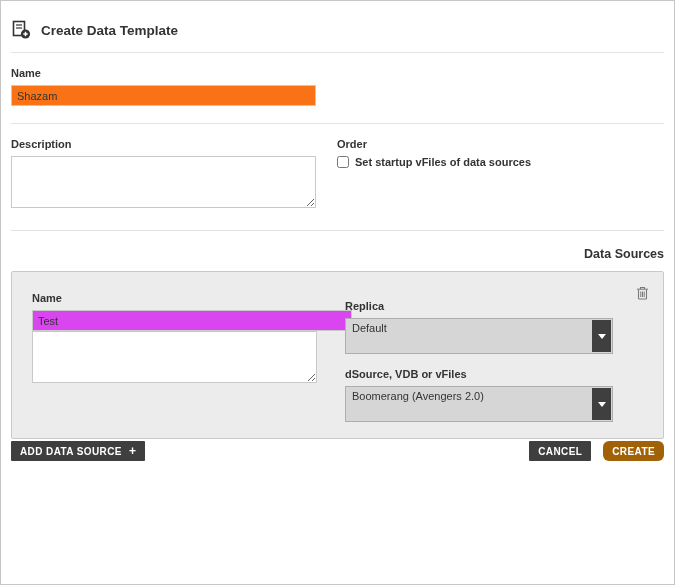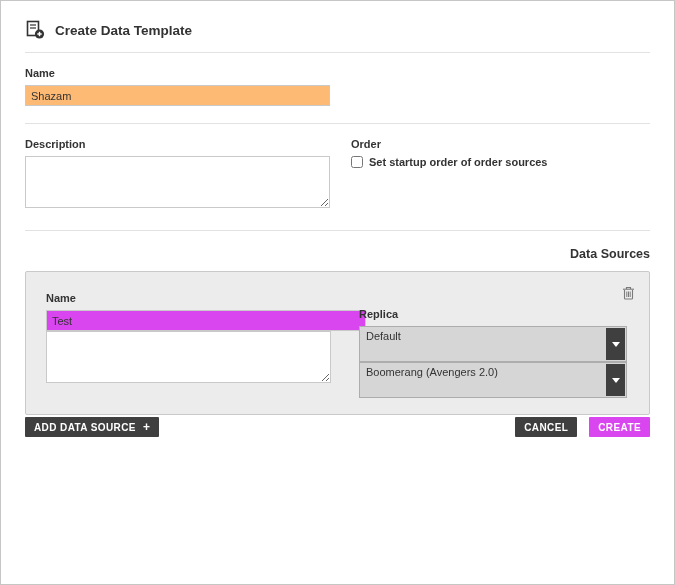--- a/index.html
+++ b/index.html
@@ -3,41 +3,41 @@
 <meta charset="utf-8">
 <style>
   html, body { margin: 0; padding: 0; background: #ffffff; }
   body { width: 675px; height: 585px; font-family: "Liberation Sans", sans-serif; }
 
   .frame {
     box-sizing: border-box;
     width: 675px; height: 585px;
     border: 1px solid #c6c6c6;
     background: #ffffff;
-    padding: 0 24px;
+    padding: 0 10px;
     position: relative;
     overflow: hidden;
   }
 
   
   .header { display: flex; align-items: center; gap: 9px; padding-top: 19px; }
   .title { font-size: 13.5px; font-weight: bold; color: #333; }
 
   .divider { border: none; border-top: 1px solid #e2e2e2; margin: 12px 0 0 0; }
 
   .field-label { font-size: 11px; font-weight: bold; color: #333; margin: 14px 0 6px 0; }
 
   input.text {
     box-sizing: border-box;
     width: 305px; height: 21px;
     border: 1px solid #c9c9c9;
     font-family: "Liberation Sans", sans-serif;
     font-size: 11px; color: #333;
     padding: 2px 5px;
-    background: #fdba74;
+    background: #f97316;
     outline: none;
   }
 
   textarea.area {
     box-sizing: border-box;
     width: 305px; height: 52px;
     border: 1px solid #c9c9c9;
     font-family: "Liberation Sans", sans-serif;
     font-size: 11px; color: #333;
     padding: 3px 5px;
@@ -99,21 +99,21 @@
   .btn {
     box-sizing: border-box;
     border: none; cursor: pointer;
     font-family: "Liberation Sans", sans-serif;
     font-size: 10px; font-weight: bold; letter-spacing: 0.4px;
     color: #fff; padding: 5px 9px; height: 20px;
     display: inline-flex; align-items: center; gap: 7px;
     border-radius: 1px;
   }
   .btn-dark { background: #3f3f3f; }
-  .btn-create { background: #d946ef; }
+  .btn-create { background: #a16207; border-radius: 6px; }
   .btn-group { display: flex; gap: 12px; }
   .plus-glyph { font-size: 12px; font-weight: bold; line-height: 10px; }
 </style>
 </head>
 <body>
 
 <div class="frame">
 
   
   <div class="header">
@@ -141,21 +141,21 @@
   
   <div class="two-col">
     <div class="col-left">
       <div class="field-label">Description</div>
       <textarea class="area" style=""></textarea>
     </div>
     <div class="col-right">
       <div class="field-label">Order</div>
       <div class="checkbox-row">
         <input type="checkbox" id="order-cb" style="">
-        <label for="order-cb" class="checkbox-label">Set startup order of order sources</label>
+        <label for="order-cb" class="checkbox-label">Set startup vFiles of data sources</label>
       </div>
     </div>
   </div>
 
   <hr class="divider" style="margin-top:18px;">
 
   
   <div class="section-heading">Data Sources</div>
 
   <div class="panel">
@@ -172,28 +172,29 @@
 
     <div class="panel-cols">
       <div class="p-left">
         <div class="field-label" style="margin-top:6px;">Name</div>
         <input class="text" type="text" value="Test" style="">
 
         <textarea class="area" style=""></textarea>
       </div>
 
       <div class="p-right">
-        <div class="field-label" style="margin-top:22px;">Replica</div>
+        <div class="field-label" style="margin-top:14px;">Replica</div>
         <div class="select">
           <span class="sel-text">Default</span>
           <span class="sel-arrow">
             <span class="caret-down"></span>
           </span>
         </div>
 
+        <div class="field-label dsource-label">dSource, VDB or vFiles</div>
         <div class="select">
           <span class="sel-text">Boomerang (Avengers 2.0)</span>
           <span class="sel-arrow">
             <span class="caret-down"></span>
           </span>
         </div>
       </div>
     </div>
   </div>
 

